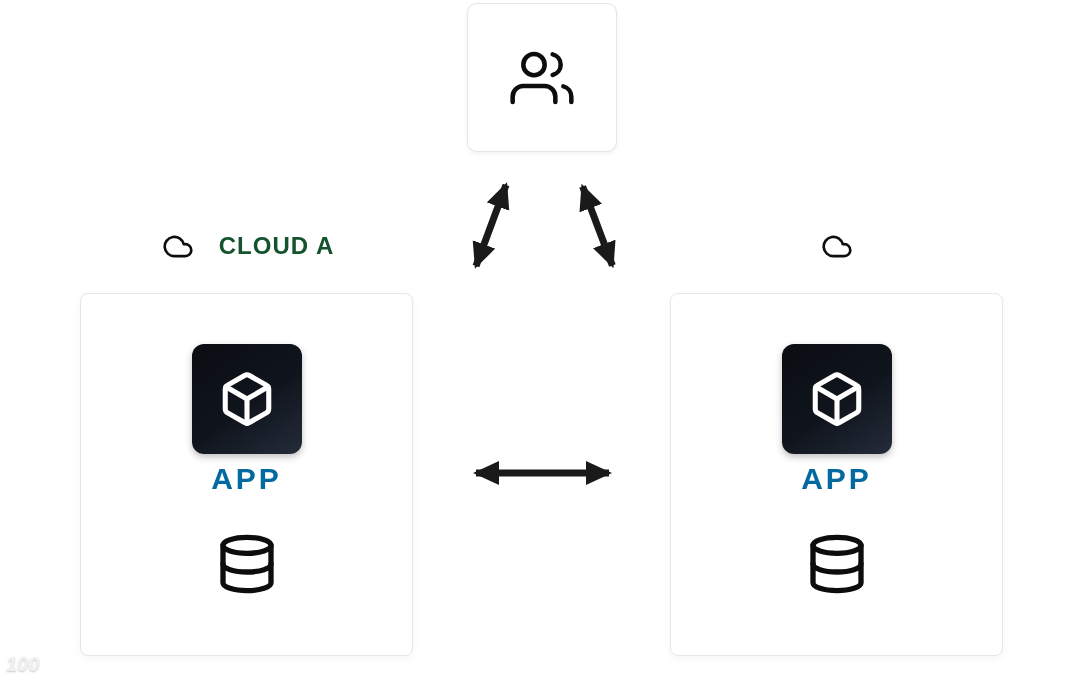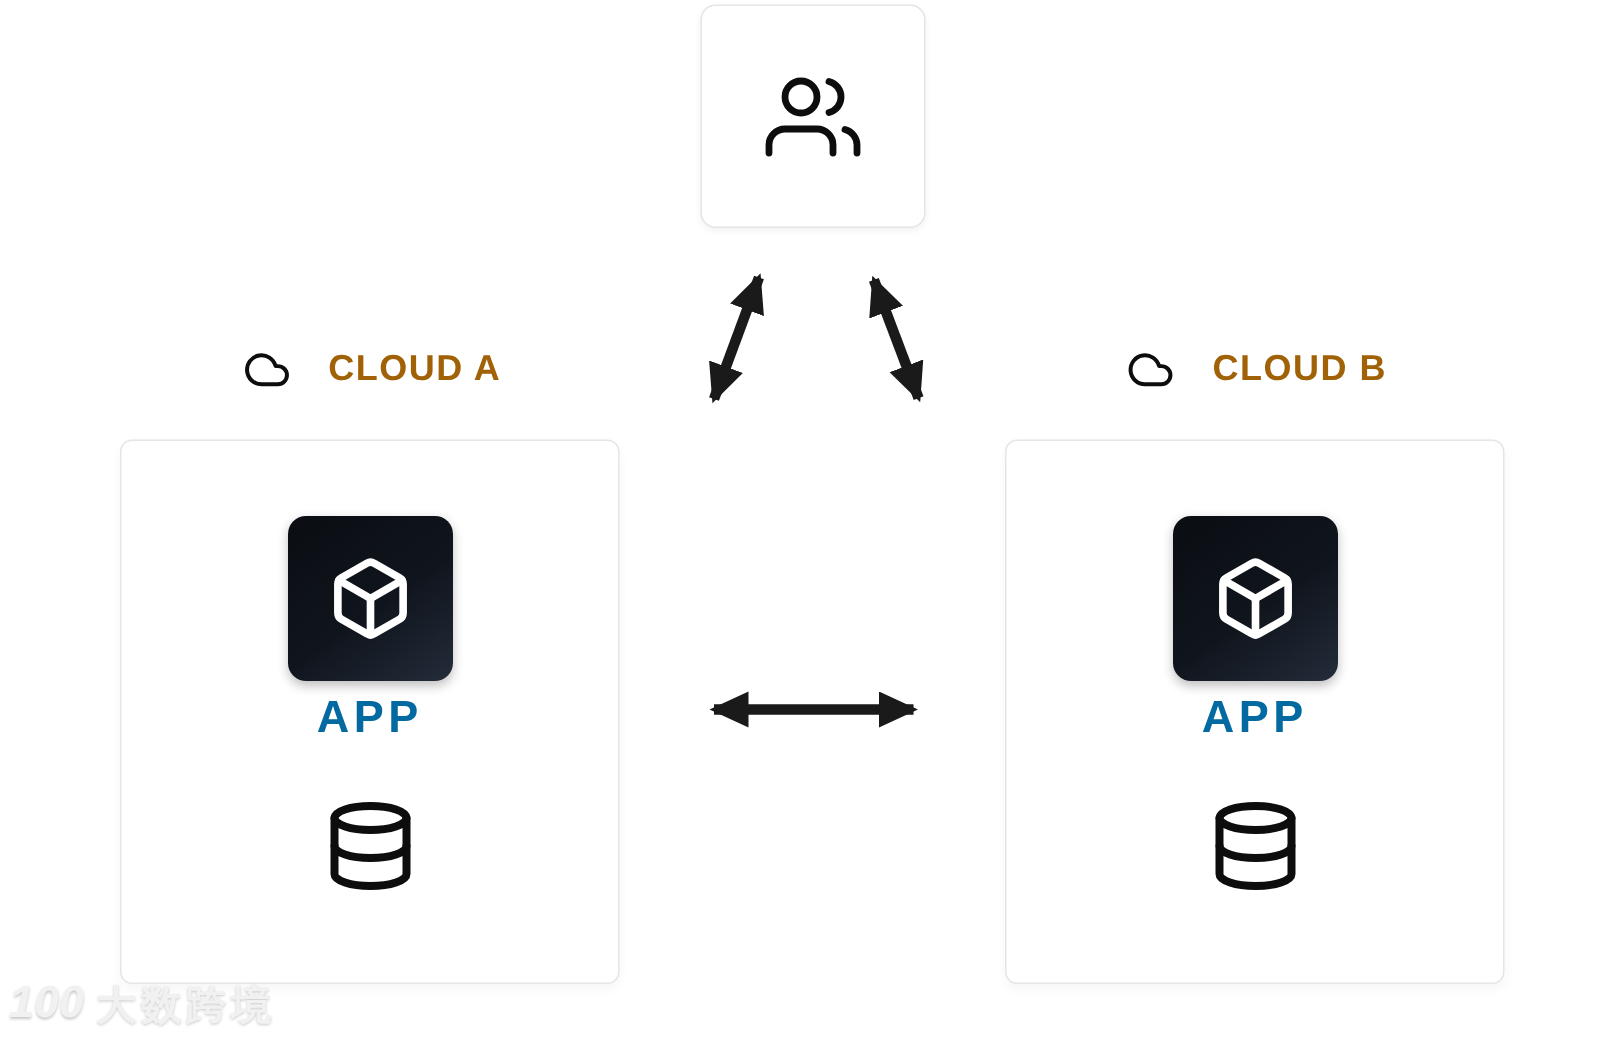--- a/index.html
+++ b/index.html
@@ -33,21 +33,21 @@
     width: 333px; height: 40px;
     display: flex; align-items: center; justify-content: center;
     gap: 22px;
   }
   .zone-label.a { left: 80px; }
   .zone-label.b { left: 670px; }
   .zone-label .label-text {
     font-size: 24px;
     font-weight: bold;
     letter-spacing: 1px;
-    color: #a16207;
+    color: #14532d;
   }
 
   
   .zone-box {
     position: absolute;
     top: 293px;
     width: 333px; height: 363px;
     background: #ffffff;
     border: 1px solid #e6e6ea;
     border-radius: 8px;
@@ -93,21 +93,21 @@
   
   .watermark {
     position: absolute;
     left: 6px; top: 654px;
     display: flex; align-items: flex-end; gap: 8px;
     color: #f1f1f1;
     text-shadow: 0 1px 2px rgba(0,0,0,0.22);
     user-select: none;
   }
   .watermark .wm-logo {
-    font-size: 30px;
+    font-size: 20px;
     font-weight: bold;
     font-style: italic;
     line-height: 1;
   }
   .watermark .wm-text {
     font-size: 27px;
     font-weight: bold;
     letter-spacing: 3px;
     line-height: 1.05;
   }
@@ -157,21 +157,20 @@
     <svg width="38" height="29" viewBox="0 0 24 24" fill="none" stroke="#0d0d0d" stroke-width="2.2" stroke-linecap="round" stroke-linejoin="round">
       <path d="M18 10h-1.26A8 8 0 1 0 9 20h9a5 5 0 0 0 0-10z"></path>
     </svg>
     <span class="label-text">CLOUD A</span>
   </div>
 
   <div class="zone-label b">
     <svg width="38" height="29" viewBox="0 0 24 24" fill="none" stroke="#0d0d0d" stroke-width="2.2" stroke-linecap="round" stroke-linejoin="round">
       <path d="M18 10h-1.26A8 8 0 1 0 9 20h9a5 5 0 0 0 0-10z"></path>
     </svg>
-    <span class="label-text">CLOUD B</span>
   </div>
 
   <div class="zone-box a">
     <div class="app-tile">
       <svg width="58" height="62" viewBox="0 0 24 24" fill="none" stroke="#ffffff" stroke-width="2.1" stroke-linecap="round" stroke-linejoin="round">
         <path d="M21 16V8a2 2 0 0 0-1-1.73l-7-4a2 2 0 0 0-2 0l-7 4A2 2 0 0 0 3 8v8a2 2 0 0 0 1 1.73l7 4a2 2 0 0 0 2 0l7-4A2 2 0 0 0 21 16z"></path>
         <polyline points="3.27 6.96 12 12.01 20.73 6.96"></polyline>
         <line x1="12" y1="22.08" x2="12" y2="12"></line>
       </svg>
     </div>
@@ -198,16 +197,15 @@
       <svg width="64" height="68" viewBox="0 0 24 24" fill="none" stroke="#0d0d0d" stroke-width="2" stroke-linecap="round" stroke-linejoin="round">
         <ellipse cx="12" cy="5" rx="9" ry="3"></ellipse>
         <path d="M21 12c0 1.66-4 3-9 3s-9-1.34-9-3"></path>
         <path d="M3 5v14c0 1.66 4 3 9 3s9-1.34 9-3V5"></path>
       </svg>
     </div>
   </div>
 
   <div class="watermark">
     <span class="wm-logo">100</span>
-    <span class="wm-text">大数跨境</span>
   </div>
 
 </div>
 
 </body></html>

